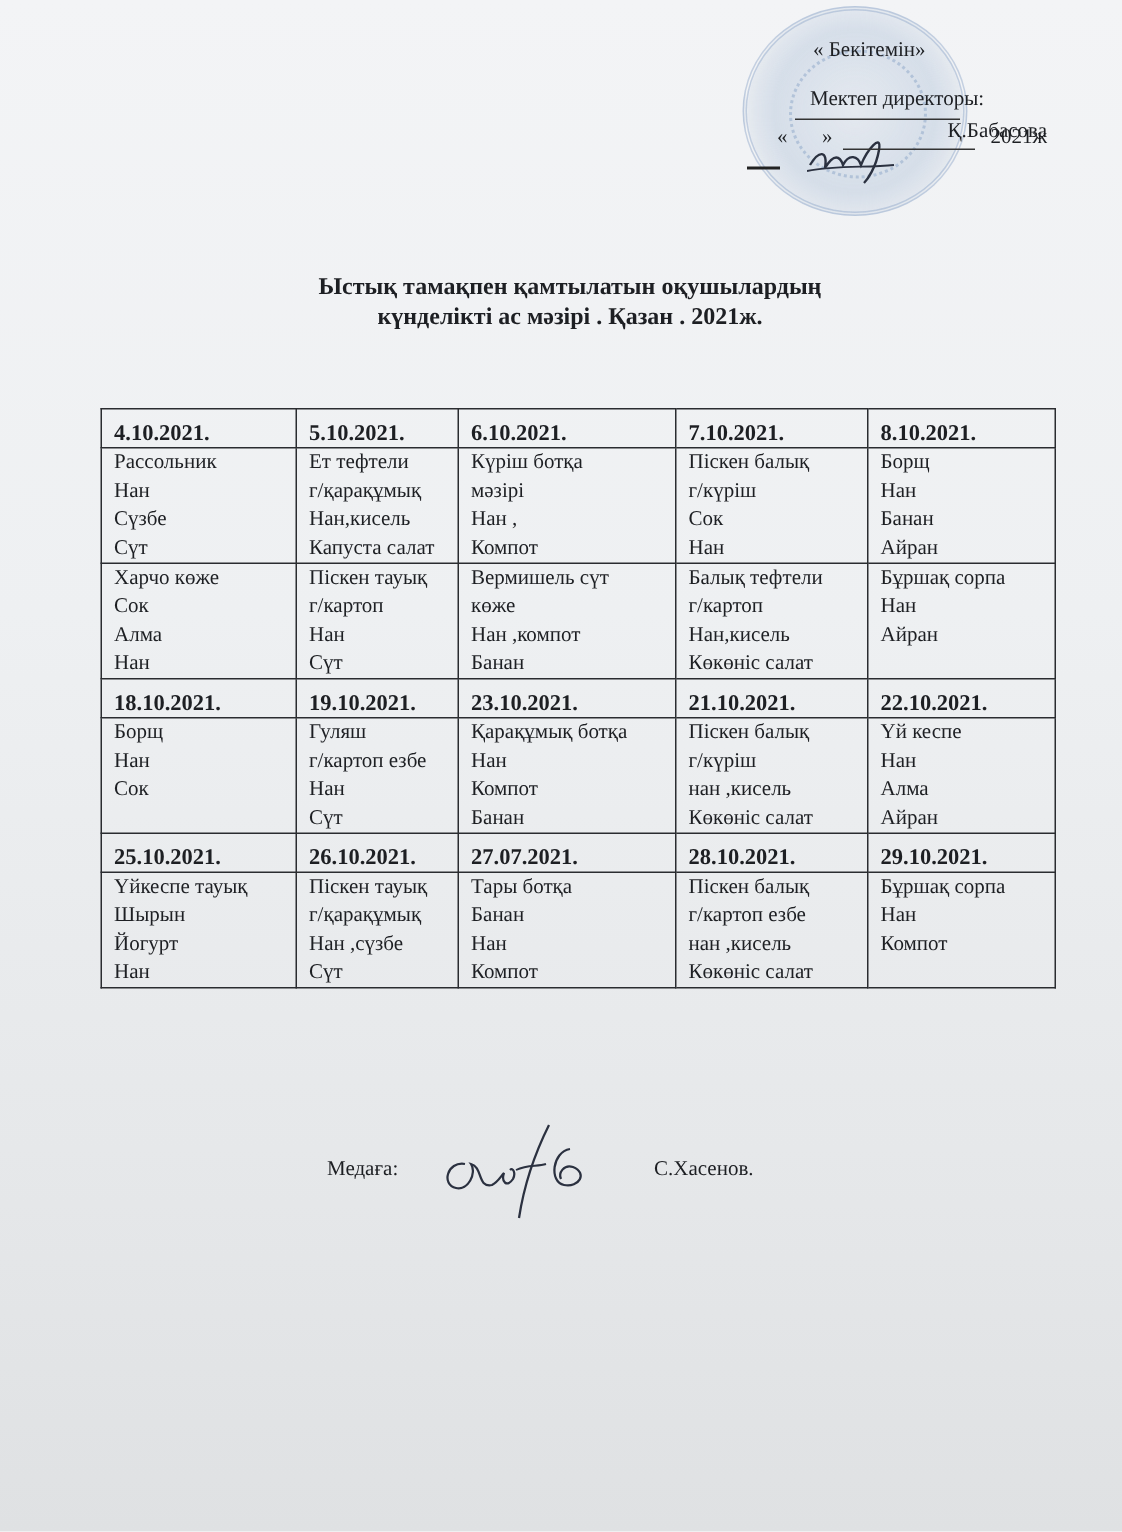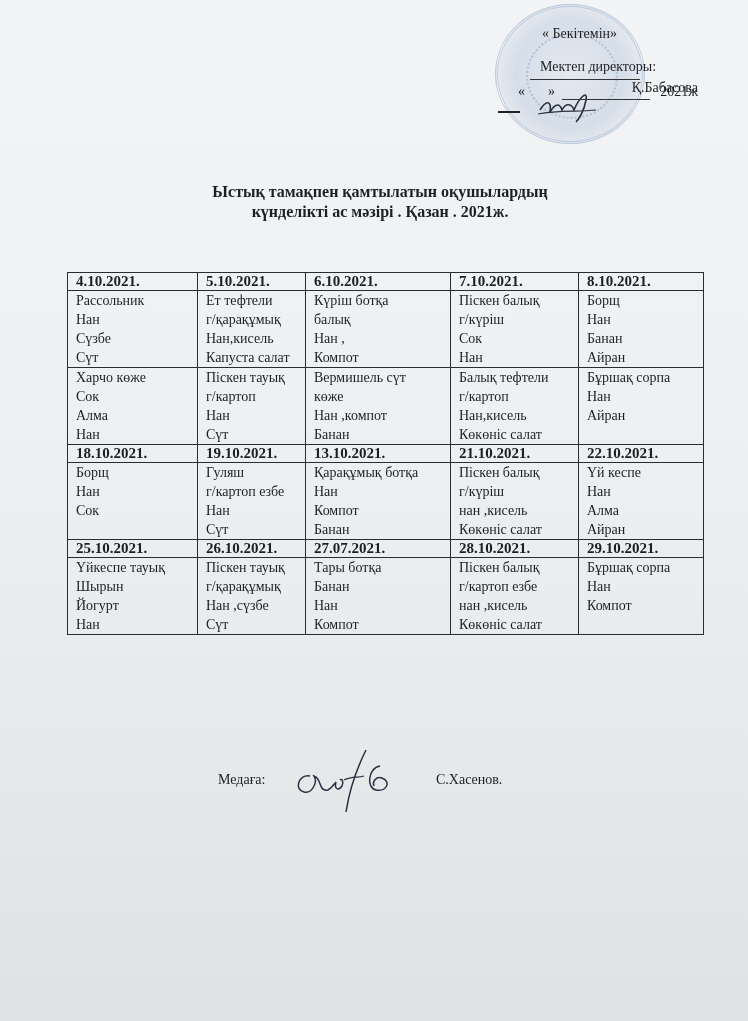--- a/index.html
+++ b/index.html
@@ -44,21 +44,21 @@
     }
     .menu-table {
       position: absolute; left: 67px; top: 272px; width: 636px;
       border-collapse: collapse; table-layout: fixed;
       font-size: 14px;
     }
     .menu-table td {
       border: 1.5px solid #2a2c30; vertical-align: top; padding: 0 0 0 8px;
     }
     .menu-table td.date {
-      font-weight: bold; font-size: 15px; height: 17px; line-height: 17px; padding-top: 0;
+      font-weight: bold; font-size: 15px; height: 17px; line-height: 17px; padding-top: 8px;
     }
     .menu-table td.meal { height: 76px; line-height: 19px; }
     .meal-line { display: block; white-space: nowrap; }
     .footer {
       position: absolute; left: 218px; top: 768px; width: 340px; height: 40px;
       font-size: 14px;
     }
     .footer .lbl { position: absolute; left: 0; top: 4px; }
     .footer .nm { position: absolute; left: 218px; top: 4px; }
     .footer svg { position: absolute; left: 70px; top: -22px; }
@@ -119,21 +119,21 @@
           <span class="meal-line">Сүт</span>
         </td>
         <td class="meal">
           <span class="meal-line">Ет тефтели</span>
           <span class="meal-line">г/қарақұмық</span>
           <span class="meal-line">Нан,кисель</span>
           <span class="meal-line">Капуста салат</span>
         </td>
         <td class="meal">
           <span class="meal-line">Күріш ботқа</span>
-          <span class="meal-line">балық</span>
+          <span class="meal-line">мәзірі</span>
           <span class="meal-line">Нан ,</span>
           <span class="meal-line">Компот</span>
         </td>
         <td class="meal">
           <span class="meal-line">Піскен балық</span>
           <span class="meal-line">г/күріш</span>
           <span class="meal-line">Сок</span>
           <span class="meal-line">Нан</span>
         </td>
         <td class="meal">
@@ -171,21 +171,21 @@
         <td class="meal">
           <span class="meal-line">Бұршақ сорпа</span>
           <span class="meal-line">Нан</span>
           <span class="meal-line">Айран</span>
           <span class="meal-line">&nbsp;</span>
         </td>
       </tr>
       <tr>
         <td class="date">18.10.2021.</td>
         <td class="date">19.10.2021.</td>
-        <td class="date">13.10.2021.</td>
+        <td class="date">23.10.2021.</td>
         <td class="date">21.10.2021.</td>
         <td class="date">22.10.2021.</td>
       </tr>
       <tr>
         <td class="meal">
           <span class="meal-line">Борщ</span>
           <span class="meal-line">Нан</span>
           <span class="meal-line">Сок</span>
           <span class="meal-line">&nbsp;</span>
         </td>

